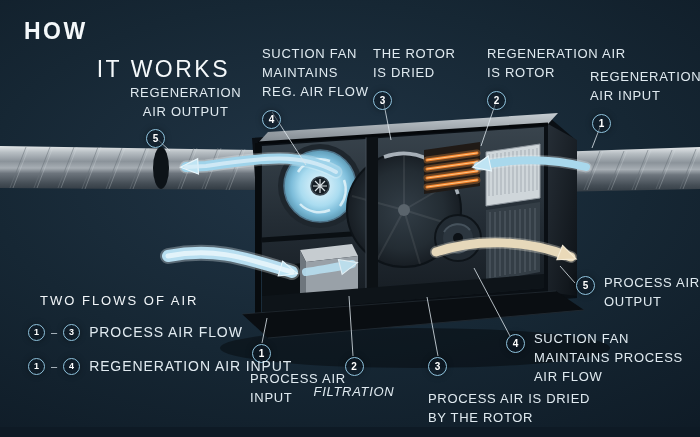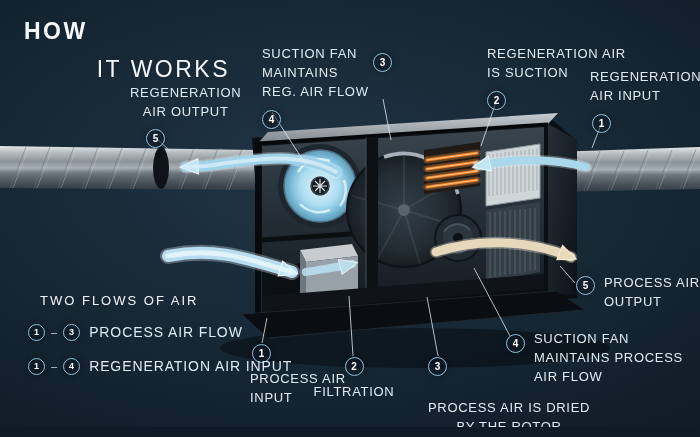--- a/index.html
+++ b/index.html
@@ -32,22 +32,22 @@
     display: flex; align-items: center; justify-content: center;
     box-shadow: 0 0 6px rgba(0,0,0,.35);
   }
 
   .c-regout  { left: 130px; top: 84px; }  .c-regout .lbl { text-align: center; } .c-regout .ring { margin: 7px 0 0 16px; }
   .c-sucreg  { left: 262px; top: 45px; }  .c-sucreg .ring { margin-top: 8px; }
   .c-rotor   { left: 373px; top: 45px; }  .c-rotor .ring { margin-top: 8px; }
   .c-heated  { left: 487px; top: 45px; }  .c-heated .ring { margin-top: 8px; }
   .c-regin   { left: 590px; top: 68px; }  .c-regin .ring { margin: 8px 0 0 2px; }
   .c-procin  { left: 250px; top: 344px; } .c-procin .ring { margin-left: 2px; } .c-procin .lbl { margin-top: 7px; }
-  .c-filtr   { left: 318px; top: 357px; width: 72px; align-items: center; } .c-filtr .lbl { margin-top: 7px; }
-  .c-procdry { left: 428px; top: 357px; } .c-procdry .lbl { margin-top: 23px; text-align: center; }
+  .c-filtr   { left: 318px; top: 357px; width: 72px; align-items: center; } .c-filtr .lbl { margin-top: 7px; font-style: italic; }
+  .c-procdry { left: 428px; top: 357px; } .c-procdry .lbl { margin-top: 14px; }
   .c-sucproc { left: 506px; top: 330px; } .c-sucproc .ring { margin-top: 4px; } .c-sucproc .lbl { margin-left: 9px; }
   .c-procout { left: 576px; top: 274px; } .c-procout .ring { margin-top: 2px; } .c-procout .lbl { margin-left: 9px; }
 
   .legend { position: absolute; left: 28px; top: 281px; z-index: 3; }
   .legend h2 { margin: 12px; font-size: 13px; font-weight: 500; letter-spacing: 2px; color: #f2f6f9; }
   .lrow { display: flex; align-items: center; margin-top: 14px; }
   .lrow .ring { width: 17px; height: 17px; font-size: 9px; }
   .lrow .dash { margin: 0 6px; color: #cfd9e0; font-size: 11px; }
   .lrow .lbl { margin-left: 9px; font-size: 14px; letter-spacing: .9px; white-space: nowrap; }
 </style>
@@ -239,26 +239,28 @@
   </div>
 
   <div class="co col c-sucreg">
     <div class="lbl">SUCTION FAN
 MAINTAINS
 REG. AIR FLOW</div>
     <div class="ring">4</div>
   </div>
 
   <div class="co col c-rotor">
+    <div class="lbl">THE ROTOR
+IS DRIED</div>
     <div class="ring">3</div>
   </div>
 
   <div class="co col c-heated">
     <div class="lbl">REGENERATION AIR
-IS SUCTION</div>
+IS ROTOR</div>
     <div class="ring">2</div>
   </div>
 
   <div class="co col c-regin">
     <div class="lbl">REGENERATION
 AIR INPUT</div>
     <div class="ring">1</div>
   </div>
 
   <div class="co col c-procin">

